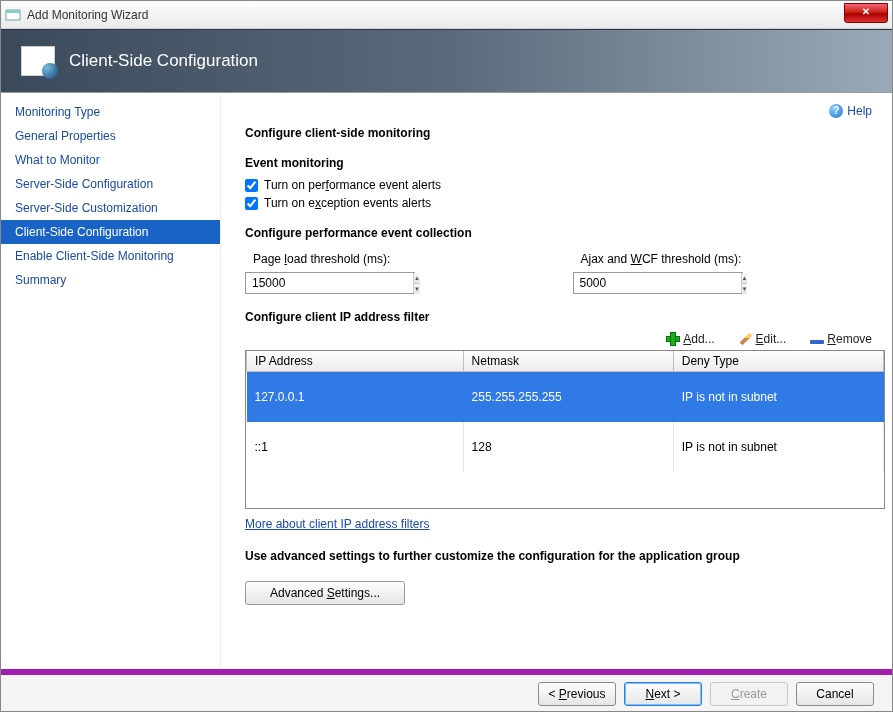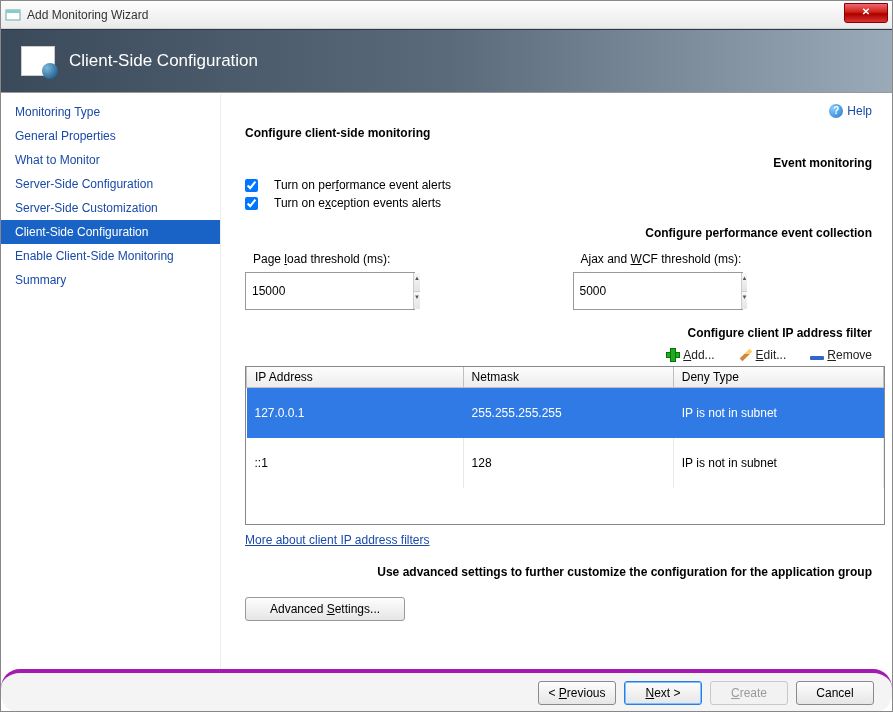--- a/index.html
+++ b/index.html
@@ -110,41 +110,41 @@
     width: 14px; height: 14px;
     border-radius: 50%;
     background: radial-gradient(circle at 30% 30%, #8cf, #27c);
     color: #fff;
     font-size: 10px;
     line-height: 14px;
     text-align: center;
     font-weight: bold;
   }
   .section-title { font-weight: bold; margin: 22px 0 6px; }
-  .sub-title { font-weight: bold; margin: 16px 0 8px; text-align: right; }
+  .sub-title { font-weight: bold; margin: 16px 0 8px; }
   .checkbox-row {
     display: flex;
     align-items: center;
-    gap: 16px;
+    gap: 6px;
     margin: 4px 0;
   }
   .checkbox-row input { width: 13px; height: 13px; }
   .u { text-decoration: underline; }
   .thresholds {
     display: flex;
     gap: 28px;
     margin-top: 2px;
   }
   .thresh-col { flex: 1; max-width: 310px; }
   .thresh-col label { display: block; margin: 4px 8px 6px; }
   .spinner {
     display: flex;
     width: 170px;
     border: 1px solid #999;
-    height: 38px;
+    height: 22px;
     background: #fff;
   }
   .spinner input {
     flex: 1;
     border: none;
     padding: 0 6px;
     font-size: 12px;
     outline: none;
   }
   .spin-btns {
@@ -231,28 +231,27 @@
     height: 24px;
     background: linear-gradient(to bottom, #fdfdfd, #e6e6e6);
     border: 1px solid #999;
     border-radius: 3px;
     cursor: pointer;
     font-size: 12px;
   }
   
   .footer {
     height: 44px;
-    border-top: 4px solid #a21caf;
+    border-top: 6px solid #a21caf;
     background: #f4f4f4;
     display: flex;
     justify-content: flex-end;
     align-items: center;
     gap: 8px;
     padding: 0 18px;
-    border-radius: 19px;
   }
   .wbtn {
     min-width: 78px;
     height: 24px;
     background: linear-gradient(to bottom, #fdfdfd, #e6e6e6);
     border: 1px solid #8a8a8a;
     border-radius: 3px;
     font-size: 12px;
     cursor: pointer;
   }

